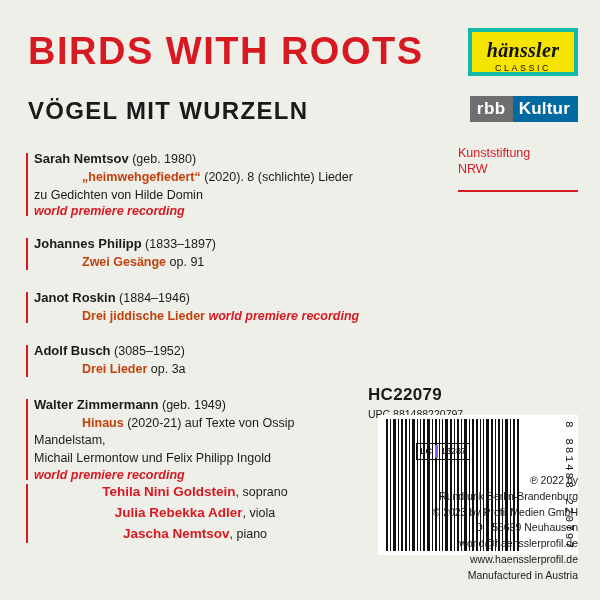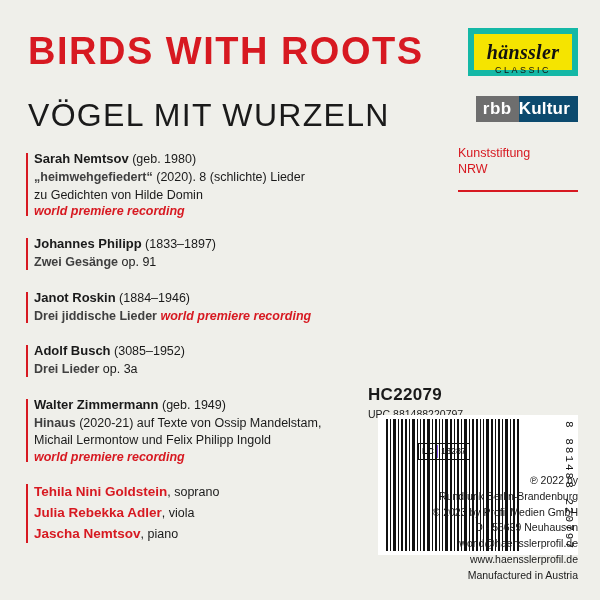--- a/index.html
+++ b/index.html
@@ -28,34 +28,34 @@
     font-size: 38px;
     font-weight: bold;
     letter-spacing: 1.5px;
     color: #d71921;
     font-family: "Liberation Sans", sans-serif;
   }
   .title-sub {
     position: absolute;
     left: 28px;
     top: 97px;
-    font-size: 32px;
-    font-weight: normal;
+    font-size: 24px;
+    font-weight: bold;
     letter-spacing: 1.3px;
     color: #1a1a1a;
   }
   
   .haenssler-logo {
     position: absolute;
     right: 22px;
     top: 28px;
     width: 110px;
     height: 48px;
     background: #f5e400;
-    border: 6px solid #14b8a6;
+    border: 4px solid #14b8a6;
     box-sizing: border-box;
   }
   .haenssler-logo .hl-name {
     position: absolute;
     left: 0;
     right: 0;
     top: 7px;
     text-align: center;
     font-family: "Liberation Serif", serif;
     font-style: italic;
@@ -86,25 +86,25 @@
     background: #6e6e6e;
     color: #ffffff;
     font-size: 17px;
     font-weight: bold;
     padding: 3px 7px 3px 7px;
     letter-spacing: 0.5px;
     display: flex;
     align-items: center;
   }
   .rbb-kultur {
-    background: #0c4a6e;
+    background: #0369a1;
     color: #ffffff;
     font-size: 17px;
     font-weight: bold;
-    padding: 3px 8px 3px 0;
+    padding: 3px 8px 3px 6px;
     display: flex;
     align-items: center;
     letter-spacing: 0.2px;
   }
   .kunststiftung {
     position: absolute;
     right: 22px;
     top: 146px;
     width: 120px;
     text-align: left;
@@ -151,21 +151,22 @@
     font-size: 13px;
     color: #1a1a1a;
   }
   .t-years {
     font-weight: normal;
     font-size: 12.5px;
     color: #1a1a1a;
   }
   .t-work {
     font-weight: bold;
-    color: #404040;
+    color: #c2410c;
+    margin-left: 48px;
   }
   .t-work-rest {
     font-weight: normal;
   }
   .t-premiere {
     color: #d71921;
     font-style: italic;
     font-weight: bold;
     font-size: 12.5px;
   }
@@ -173,20 +174,21 @@
     color: #d71921;
     font-style: italic;
     font-weight: bold;
   }
   
   .performers {
     position: absolute;
     left: 26px;
     top: 482px;
     width: 330px;
+    text-align: center;
   }
   .perf-row {
     position: relative;
     padding-left: 8px;
     font-size: 13.5px;
     line-height: 1.55;
     color: #1a1a1a;
   }
   .performers::before {
     content: "";
@@ -265,21 +267,21 @@
     top: 443px;
     display: flex;
     align-items: center;
     border: 1px solid #111;
     height: 15px;
     font-size: 9px;
   }
   .lc-badge .lc-l {
     padding: 0 3px;
     font-weight: bold;
-    border-right: 1px solid #8b5cf6;
+    border-right: 3px solid #8b5cf6;
     line-height: 13px;
     color: #111;
   }
   .lc-badge .lc-n {
     padding: 0 3px;
     line-height: 13px;
     color: #111;
   }
   .legal {
     position: absolute;

